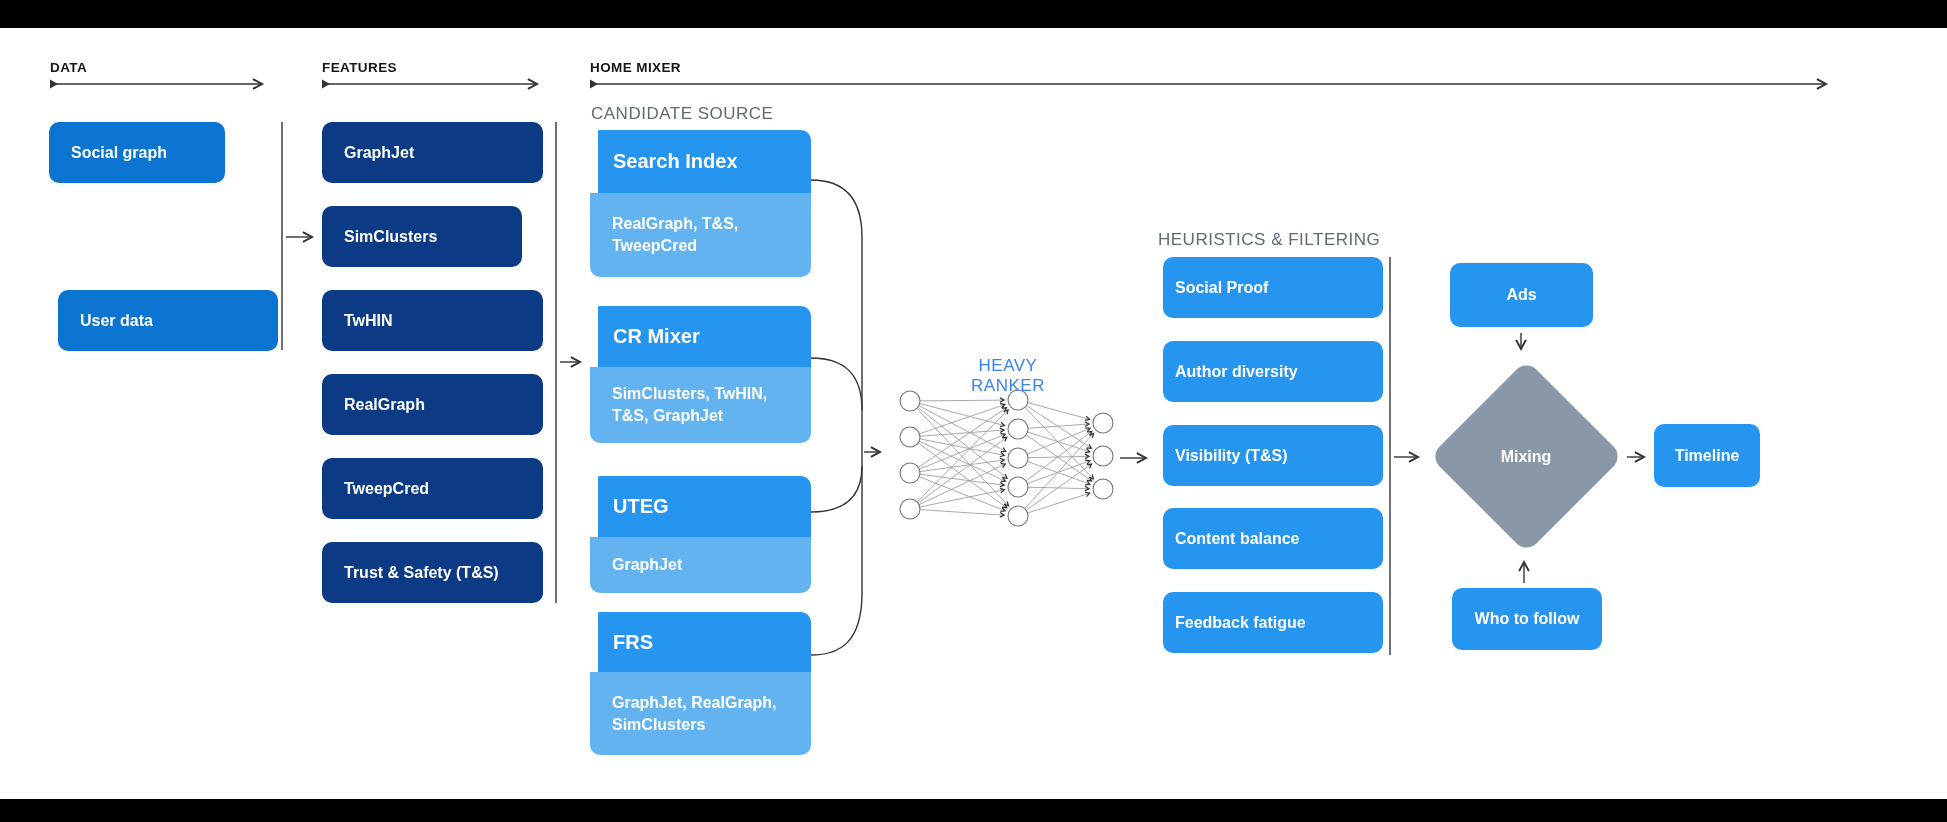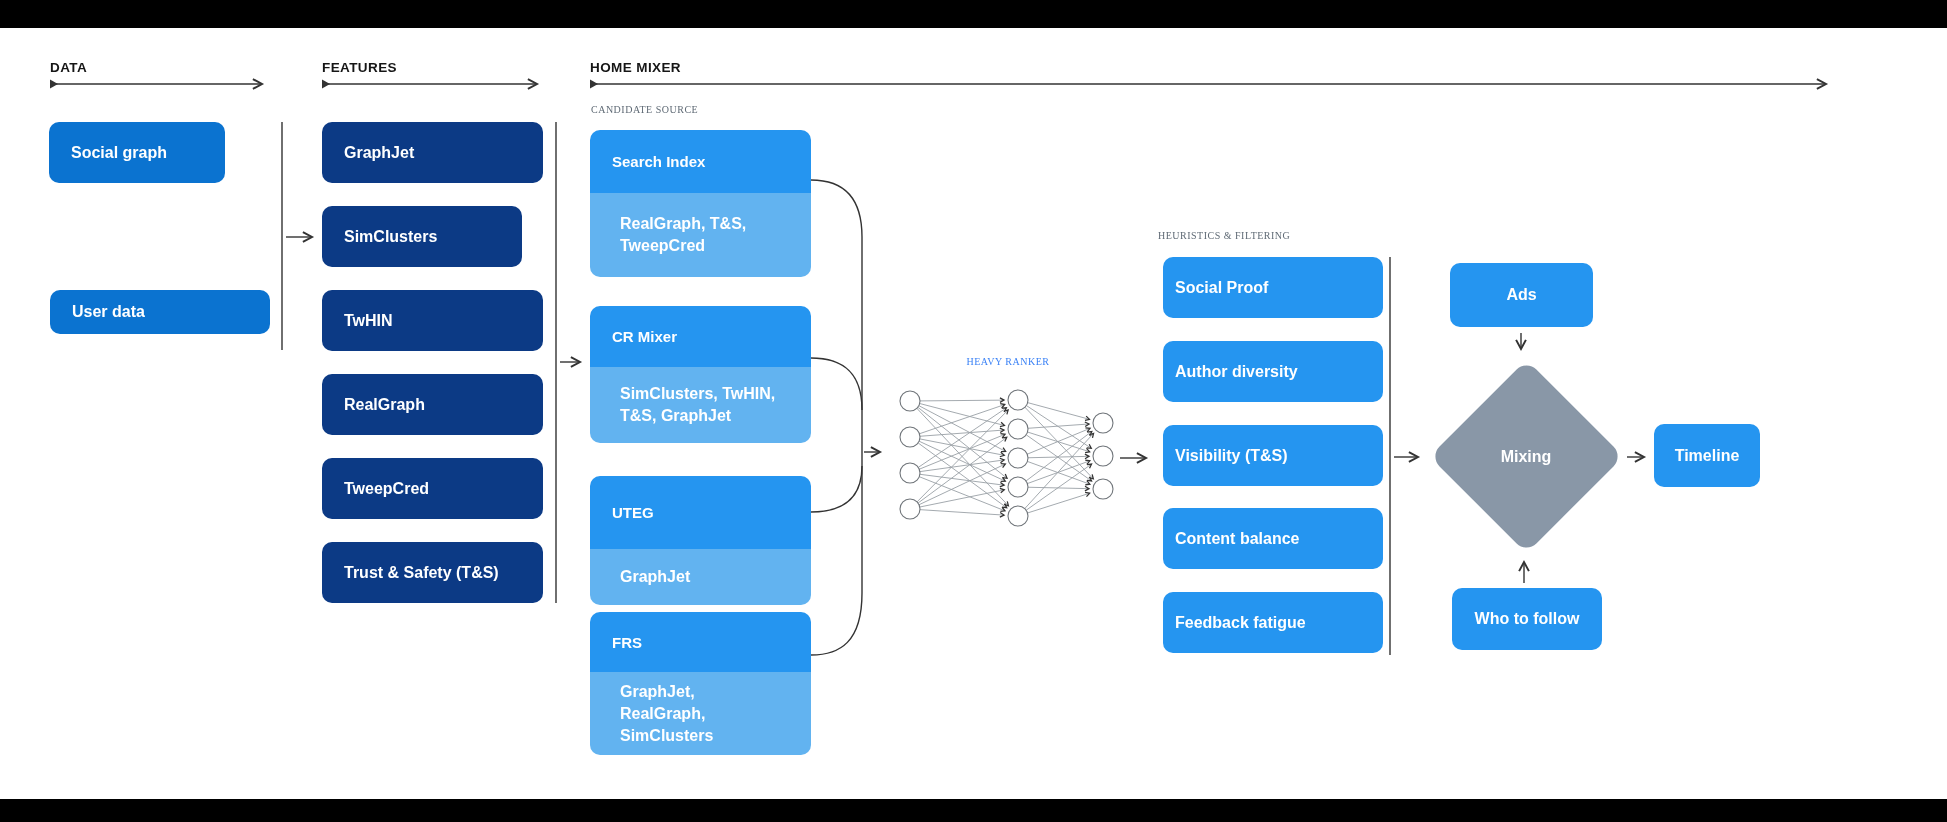--- a/index.html
+++ b/index.html
@@ -3,33 +3,33 @@
 <meta charset="utf-8">
 <style>
   html,body{margin:0;padding:0;background:#ffffff;}
   .canvas{position:relative;width:1947px;height:822px;background:#ffffff;overflow:hidden;
           font-family:"Liberation Sans","DejaVu Sans",sans-serif;}
   .bar{position:absolute;left:0;width:1947px;background:#000;}
   .bar.top{top:0;height:28px;}
   .bar.bottom{top:799px;height:23px;}
   svg.layer{position:absolute;left:0;top:0;}
   .sec{position:absolute;font-size:13.5px;font-weight:bold;color:#161616;letter-spacing:.4px;}
-  .sub{position:absolute;font-size:10px;color:#5f6a75;letter-spacing:.5px;font-family:Liberation Serif, serif;}
+  .sub{position:absolute;font-size:17px;color:#5f6a75;letter-spacing:.5px;}
   .sub.ranker{color:#3b82f6;}
   .box{position:absolute;border-radius:10px;color:#fff;font-size:16px;font-weight:600;
        display:flex;align-items:center;padding:0 22px;box-sizing:border-box;}
   .blue{background:#0b73d0;}
   .navy{background:#0c3a85;}
   .bright{background:#2595f0;padding-left:12px;}
   .center{justify-content:center;padding:0;text-align:center;}
   .group{position:absolute;width:221px;border-radius:10px;overflow:hidden;}
-  .group-h{background:#2595f0;color:#fff;font-size:15px;font-weight:600;
-           display:flex;align-items:center;padding:0 22px;box-sizing:border-box;}
+  .group-h{background:#2595f0;color:#fff;font-size:20px;font-weight:600;
+           display:flex;align-items:center;padding:0 15px;box-sizing:border-box;margin-left:8px;}
   .group-s{background:#62b3f0;color:#fff;font-size:16px;font-weight:600;line-height:22px;
-           display:flex;align-items:center;padding:8px 30px;box-sizing:border-box;}
+           display:flex;align-items:center;padding:8px 22px;box-sizing:border-box;}
   .diamond{position:absolute;width:137px;height:137px;background:#8997a7;border-radius:14px;
            transform:rotate(45deg);display:flex;align-items:center;justify-content:center;}
   .dlabel{transform:rotate(-45deg);color:#fff;font-size:16px;font-weight:600;}
   .lines path{stroke:#333;stroke-width:1.4;fill:none;}
   .lines path.tri{fill:#333;stroke:none;}
   #network line{stroke:#9aa0a6;stroke-width:.9;}
   #network circle{fill:#fff;stroke:#70757a;stroke-width:1.1;}
 </style>
 </head>
 <body>
@@ -137,39 +137,39 @@
 
   <div class="sec" style="left:50px;top:60px">DATA</div>
   <div class="sec" style="left:322px;top:60px">FEATURES</div>
   <div class="sec" style="left:590px;top:60px">HOME MIXER</div>
 
   <div class="sub" style="left:591px;top:104px">CANDIDATE SOURCE</div>
   <div class="sub" style="left:1158px;top:230px">HEURISTICS &amp; FILTERING</div>
   <div class="sub ranker" style="left:943px;top:356px;width:130px;text-align:center">HEAVY RANKER</div>
 
   <div class="box blue" style="left:49px;top:122px;width:176px;height:61px">Social graph</div>
-  <div class="box blue" style="left:50px;top:290px;width:220px;height:44px">User data</div>
+  <div class="box blue" style="left:58px;top:290px;width:220px;height:61px">User data</div>
 
   <div class="box navy" style="left:322px;top:122px;width:221px;height:61px">GraphJet</div>
   <div class="box navy" style="left:322px;top:206px;width:200px;height:61px">SimClusters</div>
   <div class="box navy" style="left:322px;top:290px;width:221px;height:61px">TwHIN</div>
   <div class="box navy" style="left:322px;top:374px;width:221px;height:61px">RealGraph</div>
   <div class="box navy" style="left:322px;top:458px;width:221px;height:61px">TweepCred</div>
   <div class="box navy" style="left:322px;top:542px;width:221px;height:61px">Trust &amp; Safety (T&amp;S)</div>
 
   <div class="group" style="left:590px;top:130px">
     <div class="group-h" style="height:63px">Search Index</div>
     <div class="group-s" style="min-height:84px">RealGraph, T&amp;S, TweepCred</div>
   </div>
   <div class="group" style="left:590px;top:306px">
     <div class="group-h" style="height:61px">CR Mixer</div>
     <div class="group-s" style="min-height:76px">SimClusters, TwHIN, T&amp;S, GraphJet</div>
   </div>
   <div class="group" style="left:590px;top:476px">
-    <div class="group-h" style="height:73px">UTEG</div>
+    <div class="group-h" style="height:61px">UTEG</div>
     <div class="group-s" style="min-height:56px">GraphJet</div>
   </div>
   <div class="group" style="left:590px;top:612px">
     <div class="group-h" style="height:60px">FRS</div>
     <div class="group-s" style="min-height:83px">GraphJet, RealGraph, SimClusters</div>
   </div>
 
   <div class="box bright" style="left:1163px;top:257px;width:220px;height:61px">Social Proof</div>
   <div class="box bright" style="left:1163px;top:341px;width:220px;height:61px">Author diversity</div>
   <div class="box bright" style="left:1163px;top:425px;width:220px;height:61px">Visibility (T&amp;S)</div>

